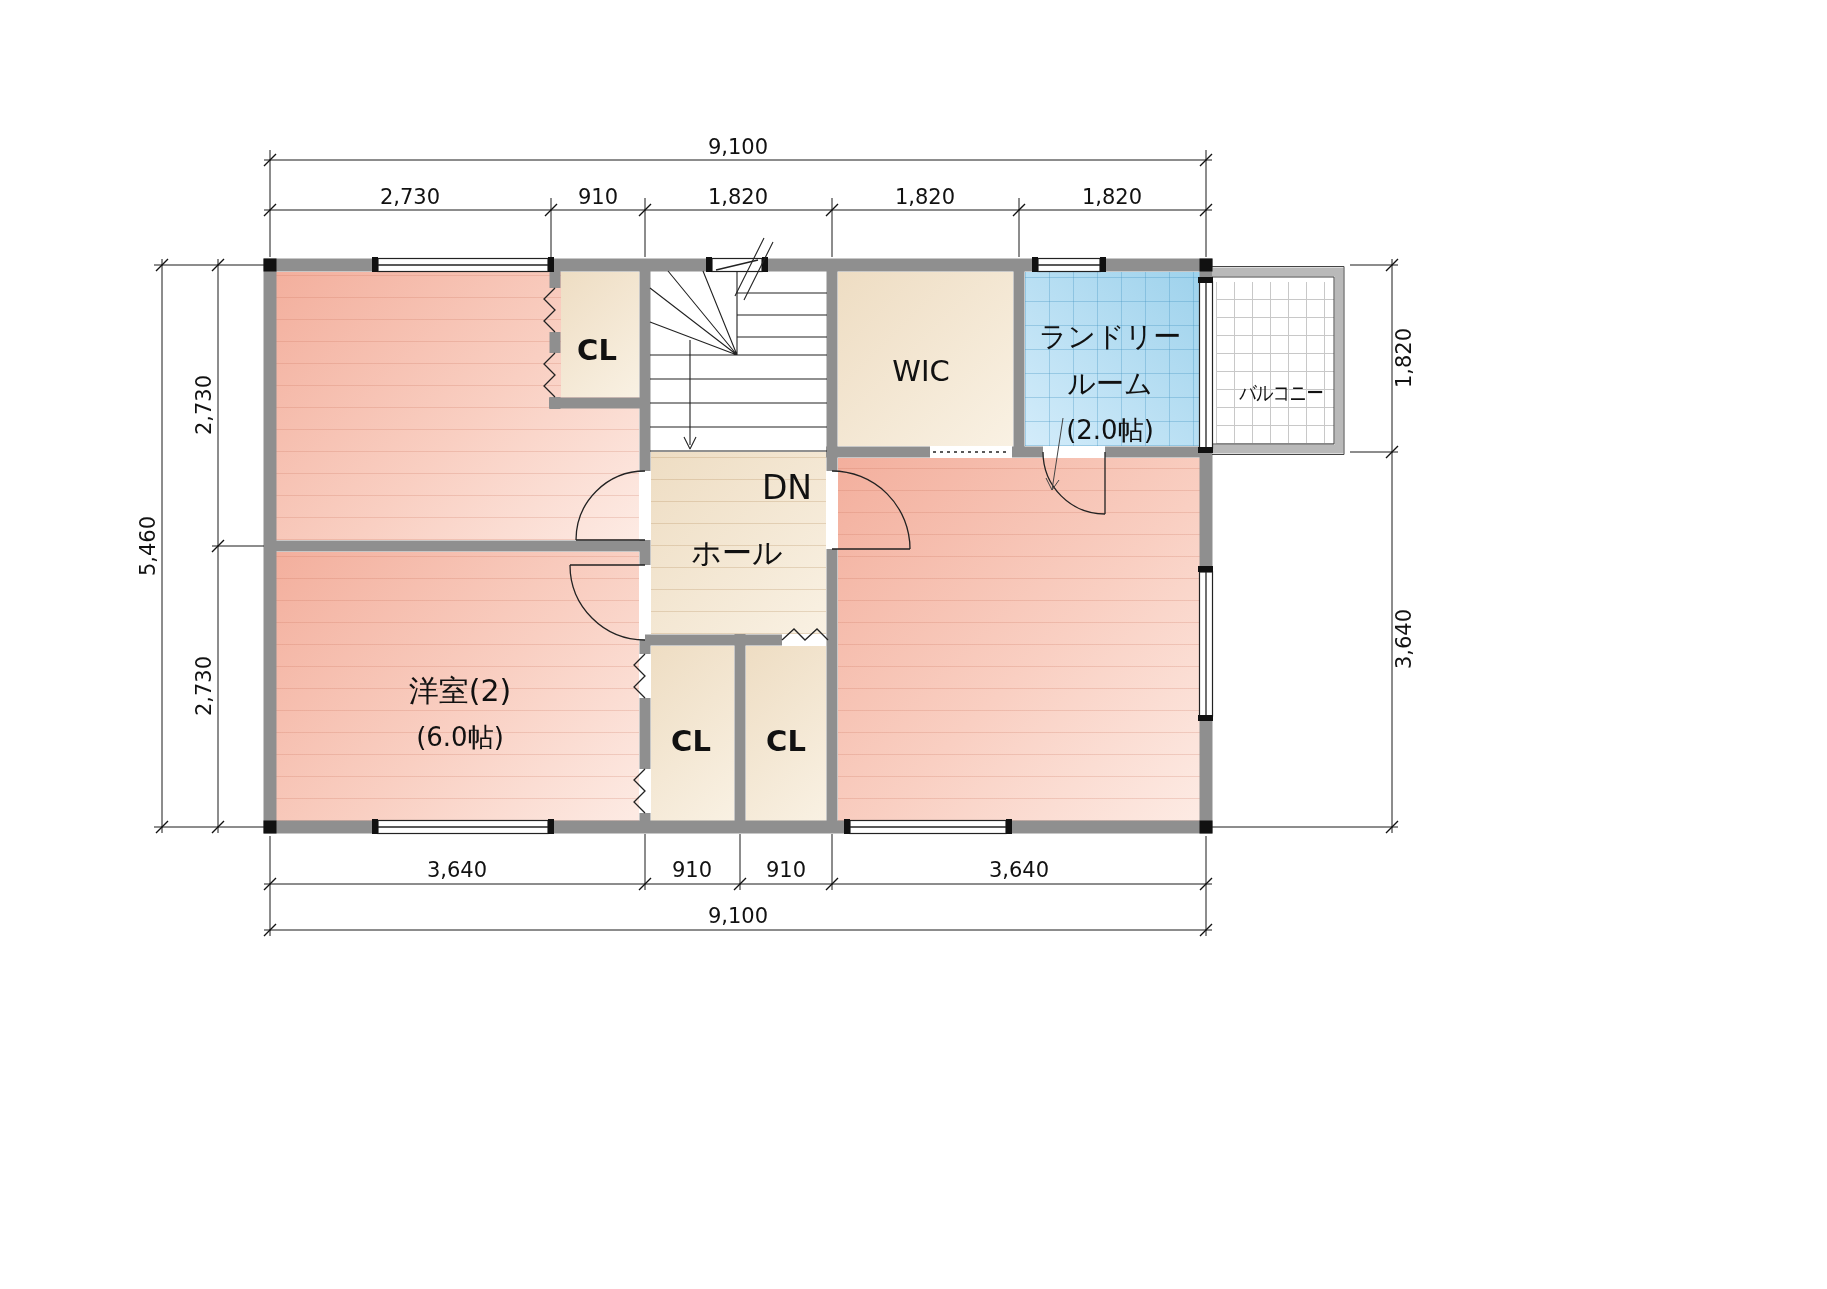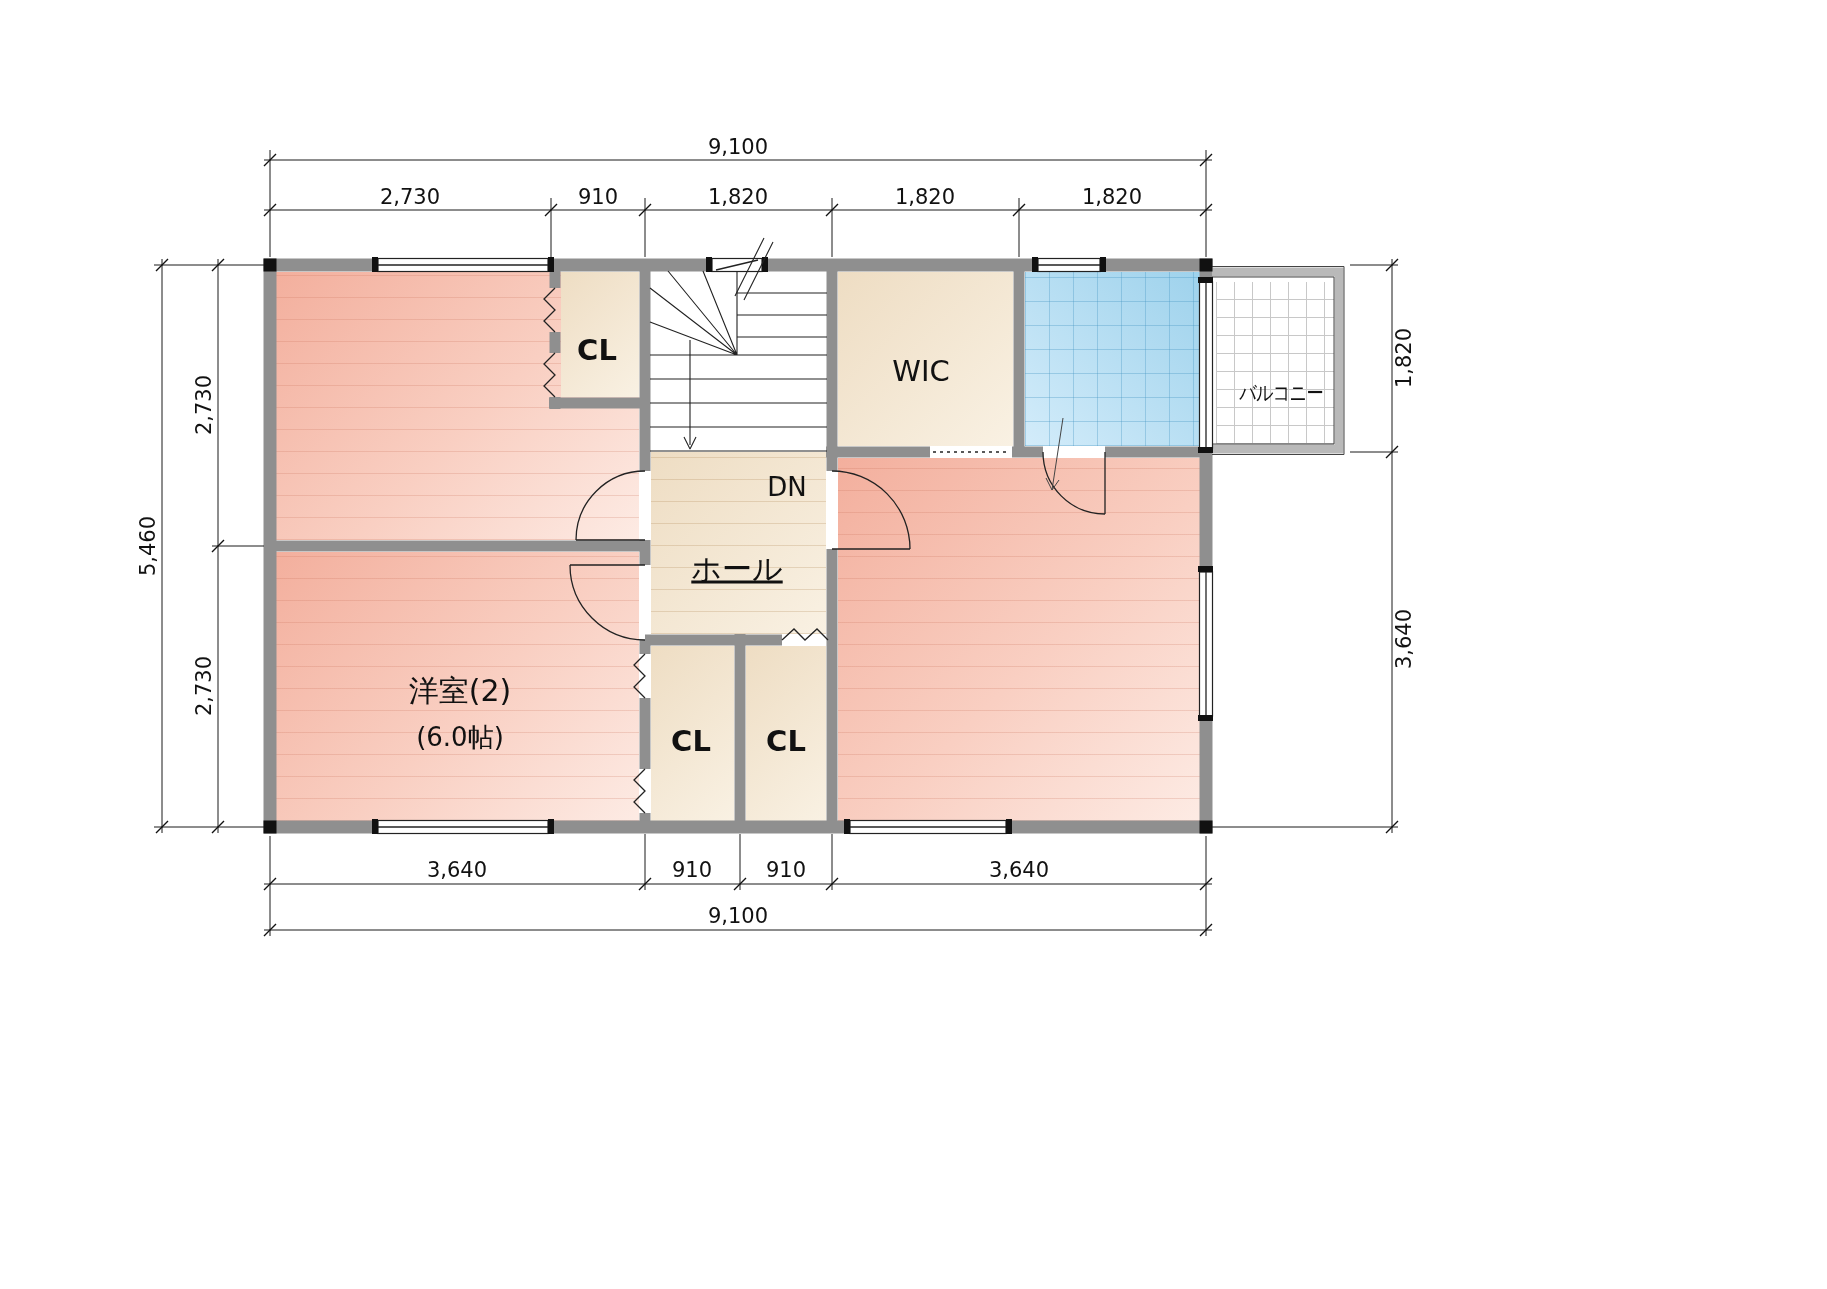--- a/index.html
+++ b/index.html
@@ -43,21 +43,21 @@
   .dash{stroke:var(--line-dark);stroke-width:1.5;stroke-dasharray:3 4;fill:none;}
   .dim{stroke:#1a1a1a;stroke-width:1;fill:none;}
   .tick{stroke:#111;stroke-width:1.4;fill:none;}
   .bal{stroke:#b9b9b9;stroke-width:9;fill:none;}
   .lbl{position:absolute;transform:translate(-50%,-50%);color:#111;white-space:nowrap;z-index:3;}
   .room-name{font-size:30px;font-weight:500;line-height:46px;text-align:center;}
   .room-area{font-size:26px;font-weight:400;line-height:46px;text-align:center;}
   .small-name{font-size:29px;font-weight:700;}
   .hall-name{font-size:30px;font-weight:500;}
   .wic-name{font-size:29px;font-weight:500;}
-  .dn-name{font-size:26px;font-weight:500;}
+  .dn-name{font-size:33px;font-weight:500;}
   .laundry-line{font-size:28px;font-weight:500;line-height:47px;text-align:center;}
   .laundry-area{font-size:26px;font-weight:400;line-height:47px;text-align:center;}
   .balcony-name{font-size:21px;font-weight:500;letter-spacing:-1px;
                 transform:translate(-50%,-50%) scaleX(.82);}
   .dim-lbl{font-size:21px;font-weight:400;color:#111;}
   .vert{transform:translate(-50%,-50%) rotate(-90deg);}
 </style>
 </head>
 <body>
 
@@ -180,22 +180,27 @@
         M212 271 L224 259 M212 552 L224 540 M212 833 L224 821
         M156 271 L168 259 M156 833 L168 821
         M1386 271 L1398 259 M1386 458 L1398 446 M1386 833 L1398 821"></path>
     </g>
   </svg>
 
   <div class="lbl" style="left:460px;top:714px;">
     <div class="room-name">洋室(2)</div>
     <div class="room-area">(6.0帖)</div>
   </div>
-  <div class="lbl hall-name" style="left:737px;top:569px;text-decoration:underline;">ホール</div>
+  <div class="lbl hall-name" style="left:737px;top:553px;">ホール</div>
   <div class="lbl wic-name" style="left:921px;top:371px;">WIC</div>
+  <div class="lbl" style="left:1110px;top:383px;">
+    <div class="laundry-line">ランドリー</div>
+    <div class="laundry-line">ルーム</div>
+    <div class="laundry-area">(2.0帖)</div>
+  </div>
   <div class="lbl balcony-name" style="left:1281px;top:393px;">バルコニー</div>
   <div class="lbl small-name" style="left:597px;top:350px;">CL</div>
   <div class="lbl small-name" style="left:691px;top:741px;">CL</div>
   <div class="lbl small-name" style="left:786px;top:741px;">CL</div>
   <div class="lbl dn-name" style="left:787px;top:487px;">DN</div>
 
   <div class="lbl dim-lbl" style="left:738px;top:147px;">9,100</div>
   <div class="lbl dim-lbl" style="left:410px;top:197px;">2,730</div>
   <div class="lbl dim-lbl" style="left:598px;top:197px;">910</div>
   <div class="lbl dim-lbl" style="left:738px;top:197px;">1,820</div>

